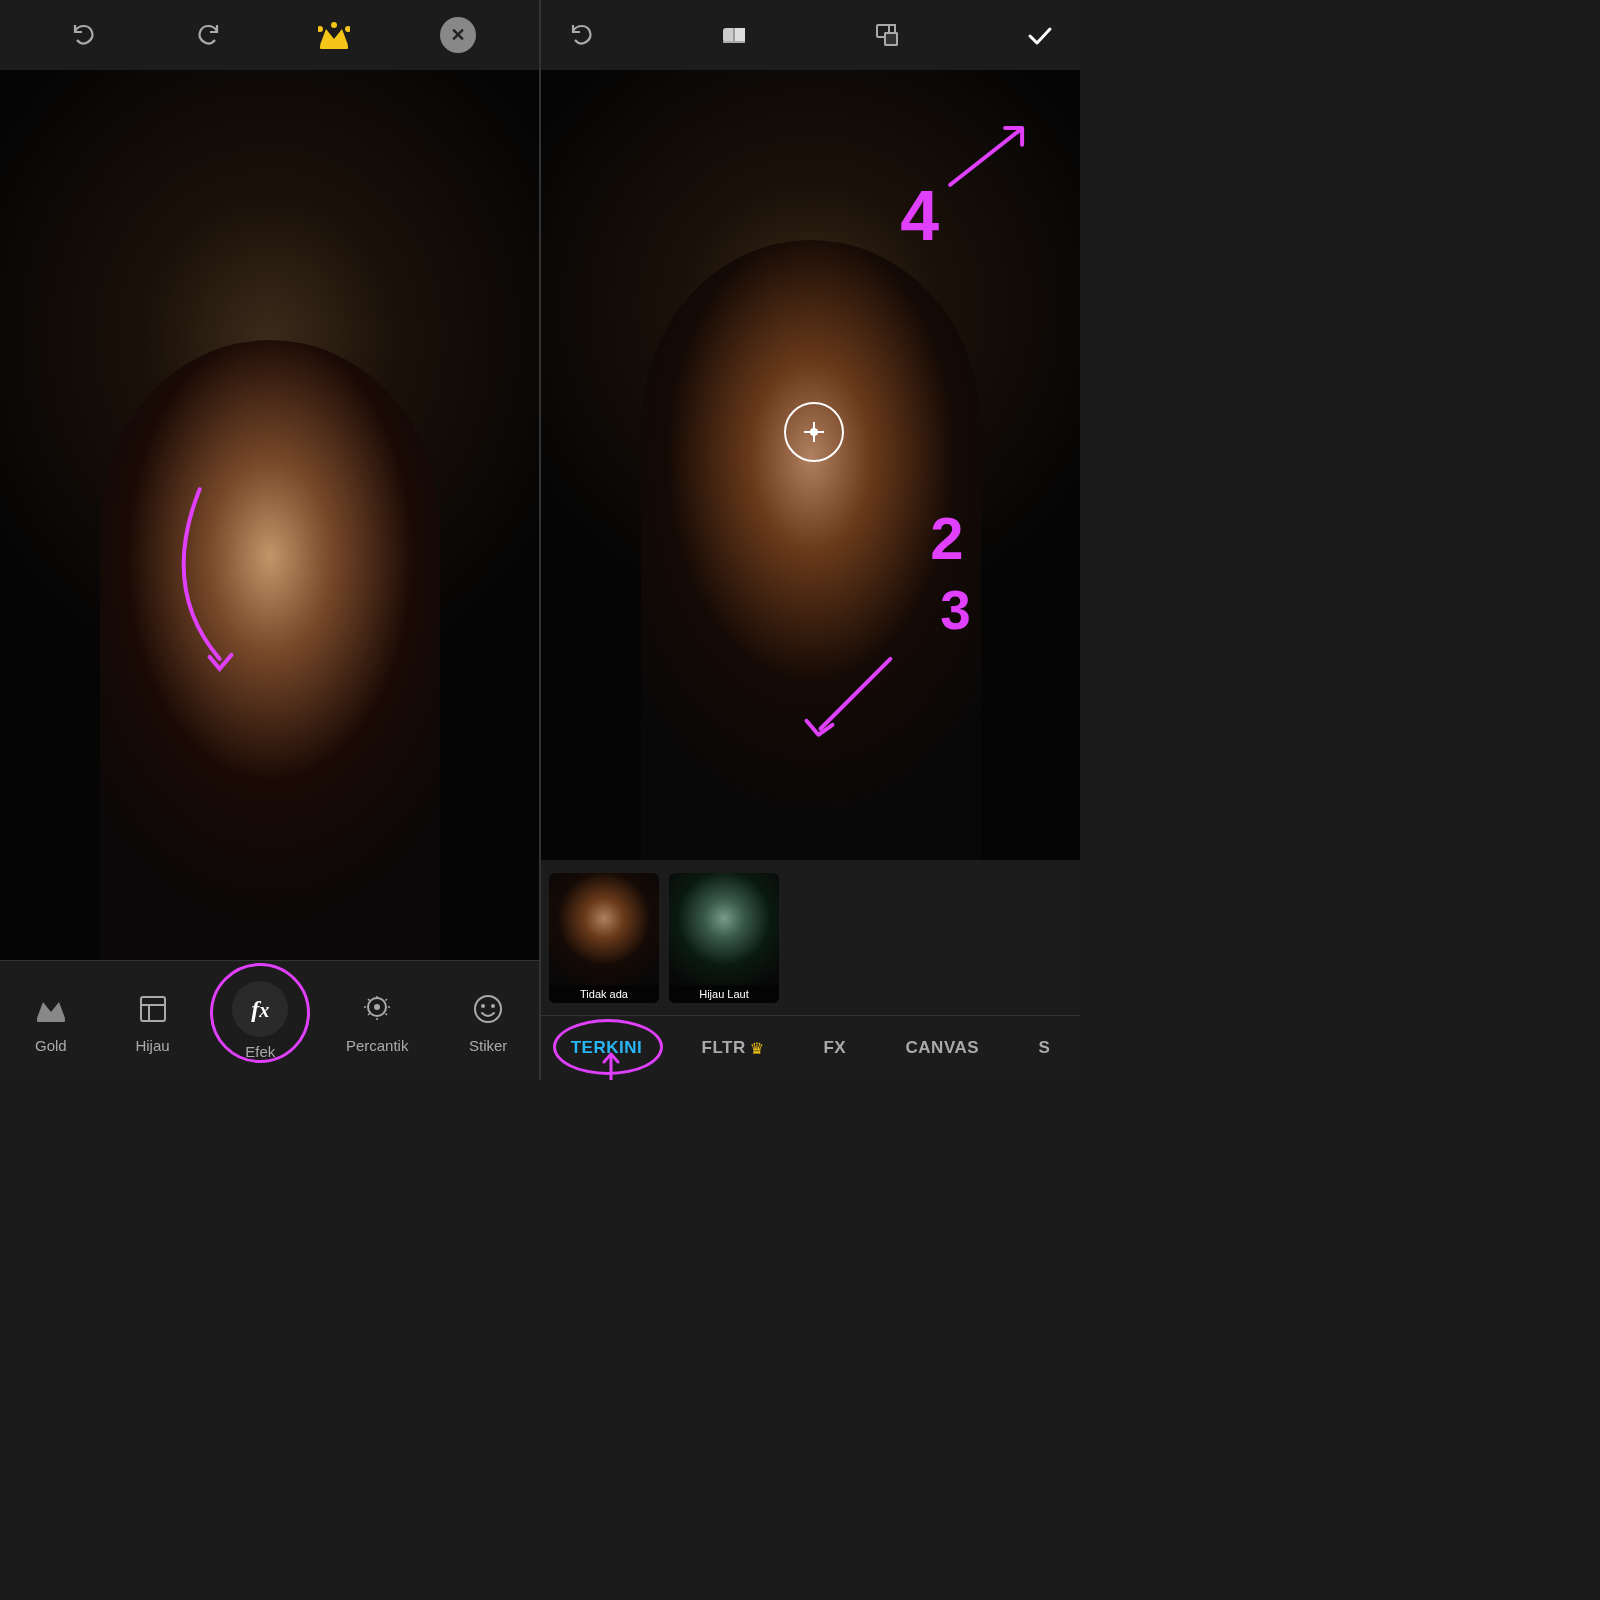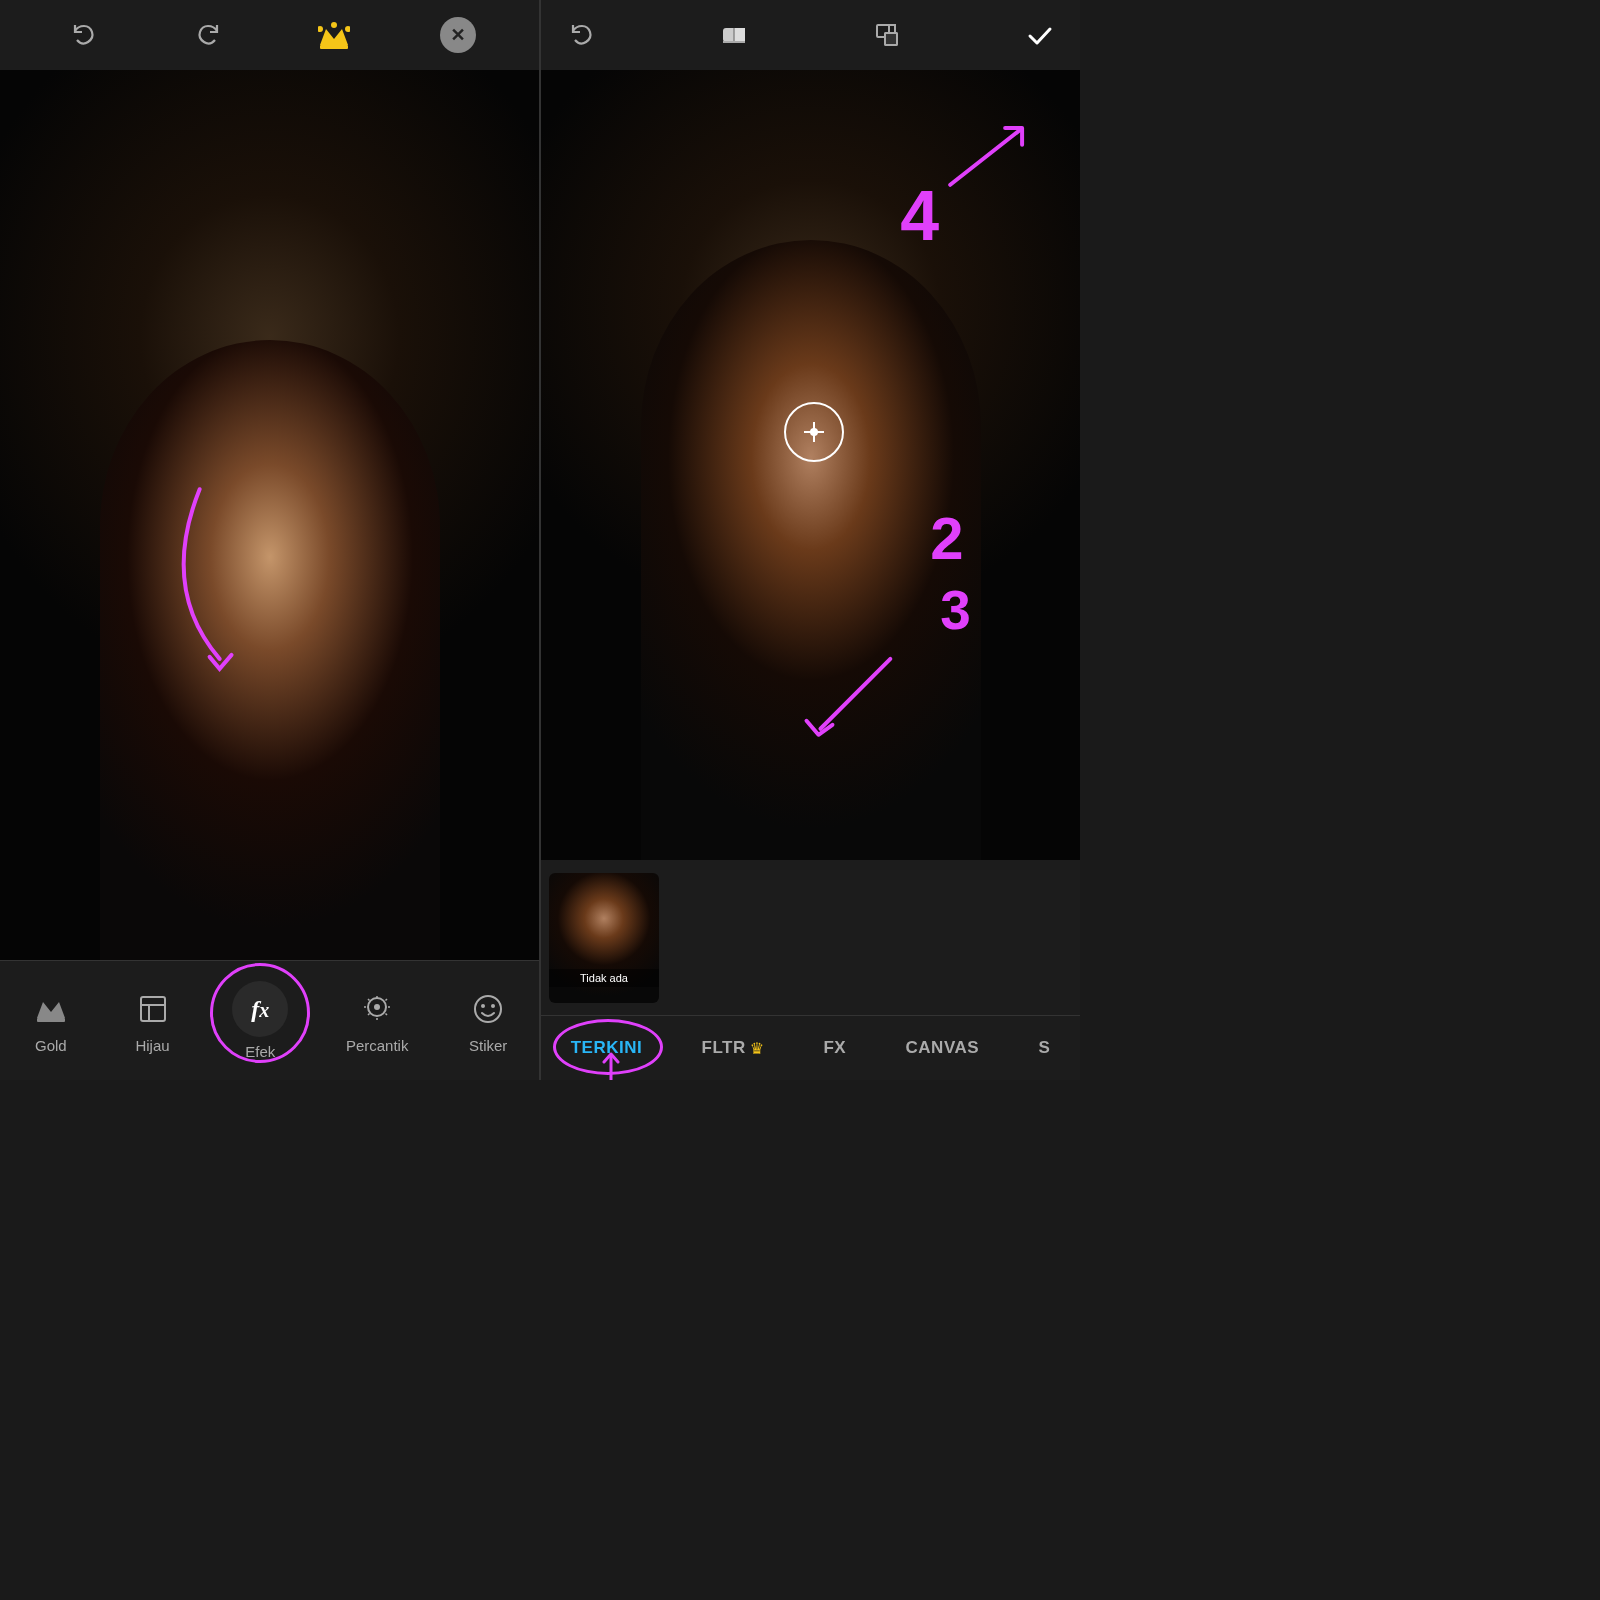--- a/index.html
+++ b/index.html
@@ -283,21 +283,21 @@
       background: radial-gradient(ellipse 70% 60% at 50% 35%, #999 0%, #555 25%, #111 60%, #080808 100%);
       filter: grayscale(1);
     }
 
     .filter-thumb-img.green {
       background: radial-gradient(ellipse 70% 60% at 50% 35%, #7a9a8a 0%, #3a5a4a 25%, #0a1a10 60%, #080808 100%);
     }
 
     .filter-thumb-label {
       position: absolute;
-      bottom: 16px;
+      bottom: 0;
       left: 0;
       right: 0;
       text-align: center;
       color: #fff;
       font-size: 11px;
       background: rgba(0,0,0,0.5);
       padding: 3px 8px;
     }
 
     
@@ -557,20 +557,24 @@
 
   <div class="filter-strip">
 
     <div class="filter-thumb">
       <div class="filter-thumb-img"></div>
       <span class="filter-thumb-label">Tidak ada</span>
     </div>
 
 
 
+    <div class="filter-thumb">
+      <div class="filter-thumb-img green"></div>
+      <span class="filter-thumb-label">Hijau Laut</span>
+    </div>
   </div>
 
   <div class="tab-bar">
 
     <div class="terkini-circle"></div>
 
     <div class="tab-item active">
       <span class="tab-label">TERKINI</span>
     </div>
     <div class="tab-item">

